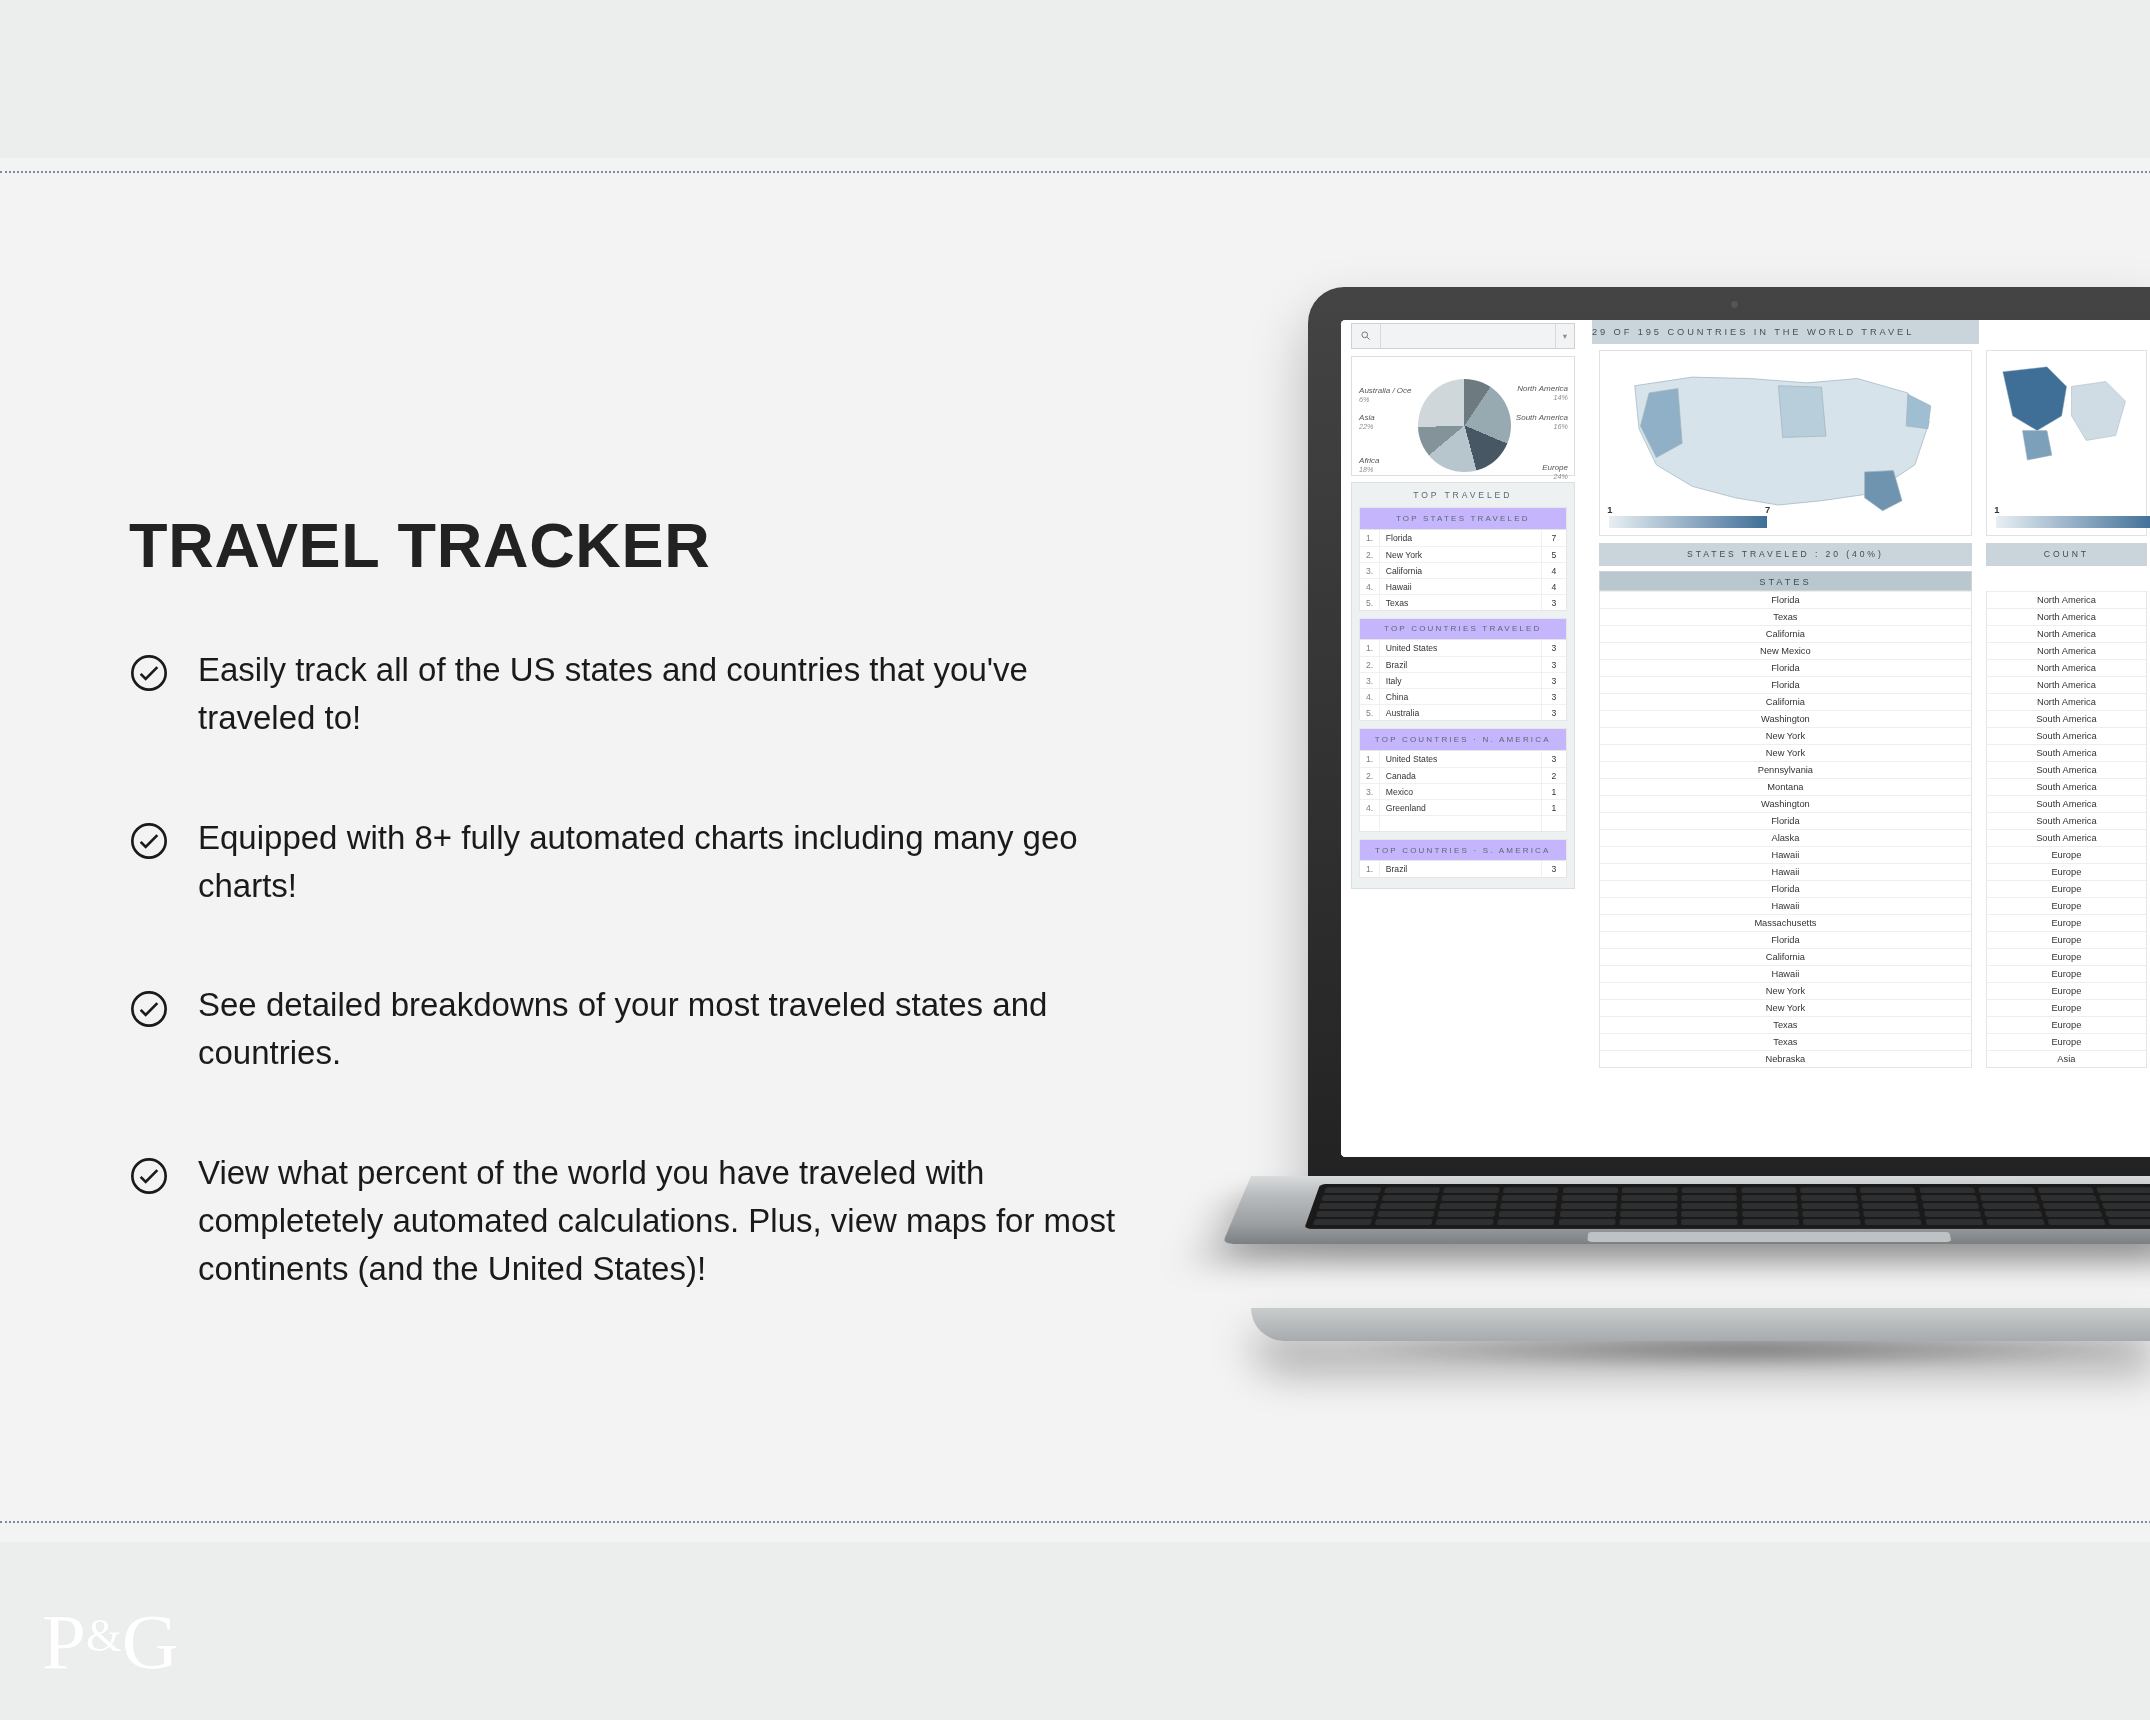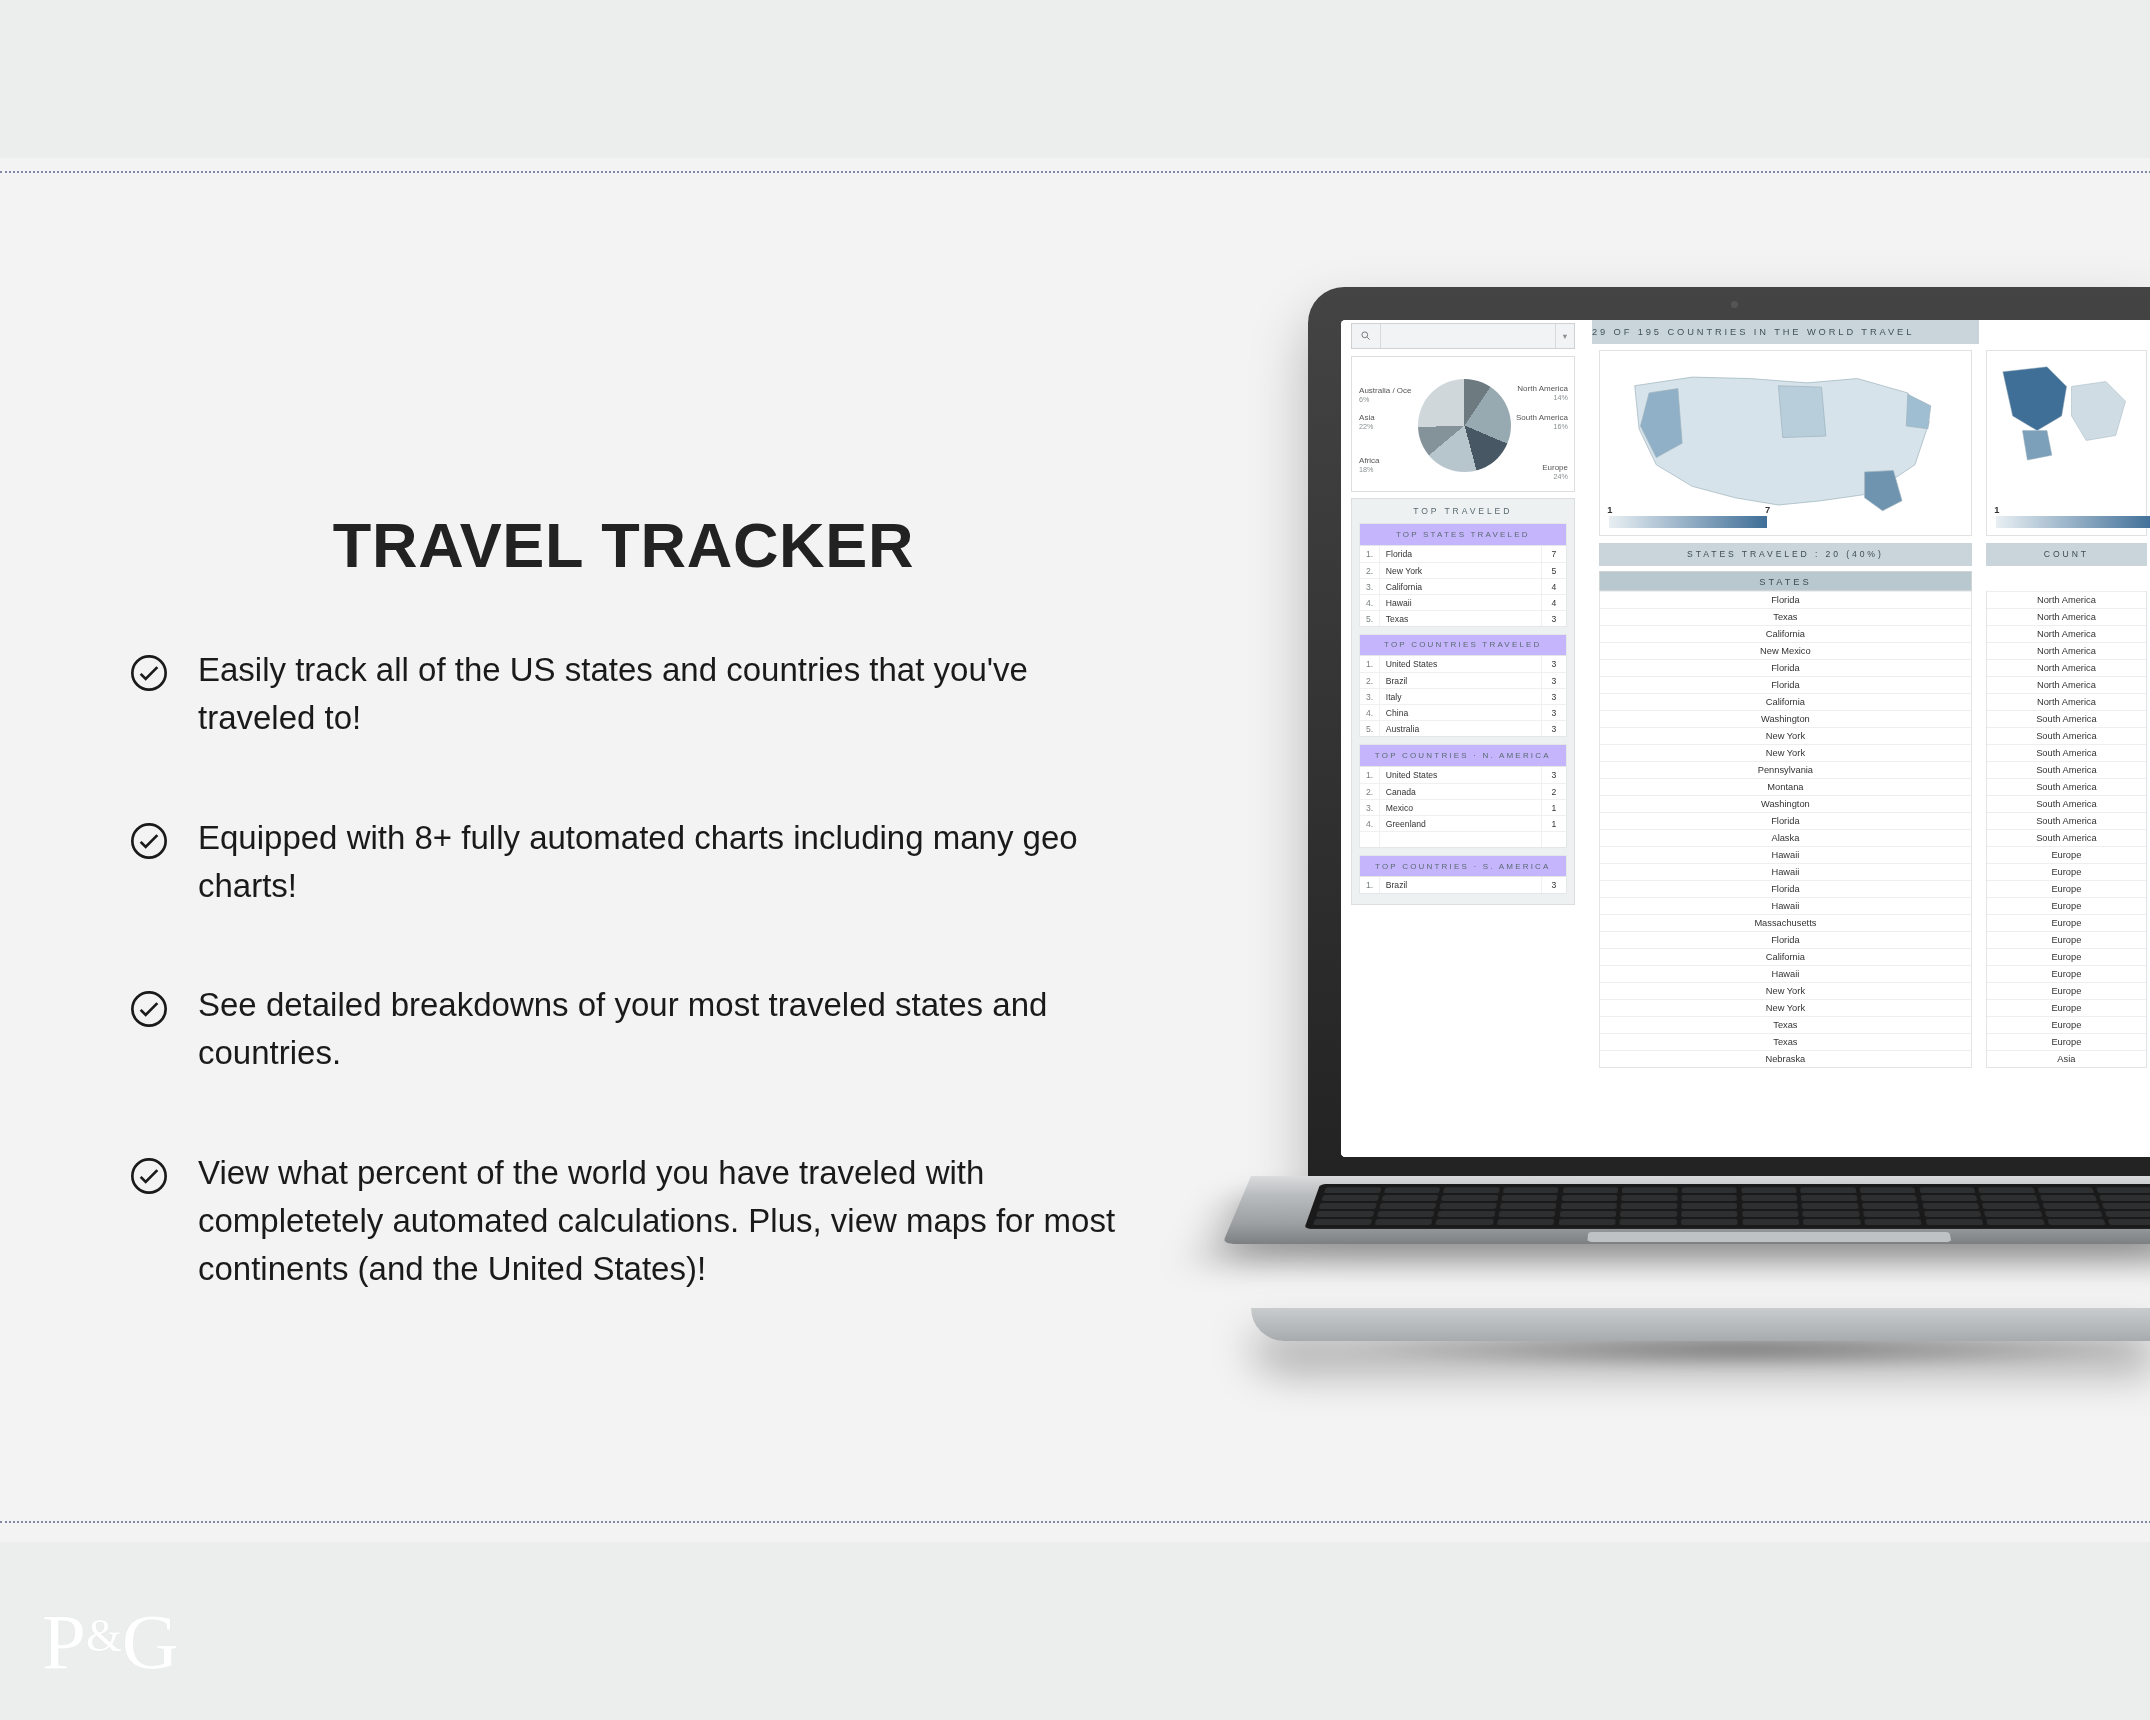--- a/index.html
+++ b/index.html
@@ -11,21 +11,21 @@
   .dotted { position: absolute; left: 0; right: 0; height: 0; border-top: 2.2px dotted #23356a; opacity: .55; }
   .dotted.top { top: 171px; }
   .dotted.bottom { top: 1521px; }
 
   .band-bottom { position: absolute; left: 0; right: 0; bottom: 0; height: 179px; background: #eceded; }
   .logo { position: absolute; left: 42px; bottom: 34px; color: #ffffff; font-family: Georgia, "Times New Roman", serif; font-size: 79px; letter-spacing: -1.4px; font-weight: 400; text-shadow: 0 0 1.4px rgba(0,0,0,.05); }
   .logo .amp { font-size: 46px; position: relative; top: -17px; padding: 0 1.4px; }
 
   
   .left { position: absolute; left: 129px; top: 509px; width: 989px; color: #222; }
-  .title { font-size: 63px; font-weight: 700; letter-spacing: 0.7px; margin-bottom: 65px; text-align: center; }
+  .title { font-size: 63px; font-weight: 700; letter-spacing: 0.7px; margin-bottom: 65px; }
   .feat { display: flex; align-items: flex-start; gap: 29px; margin-bottom: 72px; }
   .feat .check { flex: 0 0 40px; height: 40px; margin-top: 7.2px; }
   .feat .txt { font-size: 33px; line-height: 1.45; font-weight: 400; color: #1a1a1a; }
 
   
   .laptop { position: absolute; right: -2.9px; top: 287px; width: 903px; height: 1097px; }
   .lid { position: absolute; left: 57px; right: 0; top: 0; bottom: 194px; background: linear-gradient(180deg,#444,#222); border-radius: 36px 0 0 0; padding: 33px 0 33px 33px; box-shadow: 0 29px 57px rgba(0,0,0,.25); }
   .bezel-cam { position: absolute; top: 14.3px; left: 50%; width: 7.2px; height: 7.2px; background: #555; border-radius: 50%; }
   .screen { position: absolute; left: 33px; right: 0; top: 33px; bottom: 33px; background: #fff; overflow: hidden; border-radius: 4.3px 0 0 4.3px; }
 
@@ -64,21 +64,21 @@
   .panel-h { letter-spacing: 2.9px; font-size: 8.6px; color: #5a6a70; text-align: center; padding: 7.2px 0; }
   .mini { background: #fff; margin: 0 7.2px 7.2px 7.2px; border: 0.7px solid #e4e6e7; }
   .mini .mh { letter-spacing: 2.2px; font-size: 8px; text-align: center; color: #5a6a70; padding: 5.7px 0; background: #c4b5fd; border-bottom: 0.7px solid #e4e6e7; }
   .mini .mr { display: flex; height: 16px; line-height: 16px; font-size: 8.6px; border-top: 0.7px solid #eef0f1; }
   .mini .mr:first-of-type { border-top: none; }
   .mini .n { width: 20px; text-align: center; color: #7a8082; border-right: 0.7px solid #eef0f1; }
   .mini .t { flex: 1; padding-left: 5.7px; }
   .mini .v { width: 24.4px; text-align: center; border-left: 0.7px solid #eef0f1; }
 
   
-  .piewrap { position: relative; margin: 2.9px 10px 5.7px 10px; height: 136px; border: 0.7px solid #dcdfe0; background: #fff; }
+  .piewrap { position: relative; margin: 2.9px 10px 5.7px 10px; height: 120px; border: 0.7px solid #dcdfe0; background: #fff; font-style: italic; }
   .pie { position: absolute; left: 66px; top: 21.5px; width: 93px; height: 93px; border-radius: 50%;
     background: conic-gradient(#6d7a80 0 34deg, #97aab2 34deg 113deg, #475763 113deg 165deg, #b7c6cd 165deg 230deg, #84929a 230deg 268deg, #cfd7da 268deg 360deg); }
   .pl { position: absolute; font-size: 8px; color: #555; line-height: 1.2; }
   .pl.aoc { left: 7.2px; top: 29px; }
   .pl.asia { left: 7.2px; top: 56px; }
   .pl.africa { left: 7.2px; top: 99px; }
   .pl.na { right: 5.7px; top: 27px; text-align: right; }
   .pl.sa { right: 5.7px; top: 56px; text-align: right; }
   .pl.eu { right: 5.7px; top: 106px; text-align: right; }
   .pl .pct { color: #8a8f91; font-size: 7.2px; display: block; }

